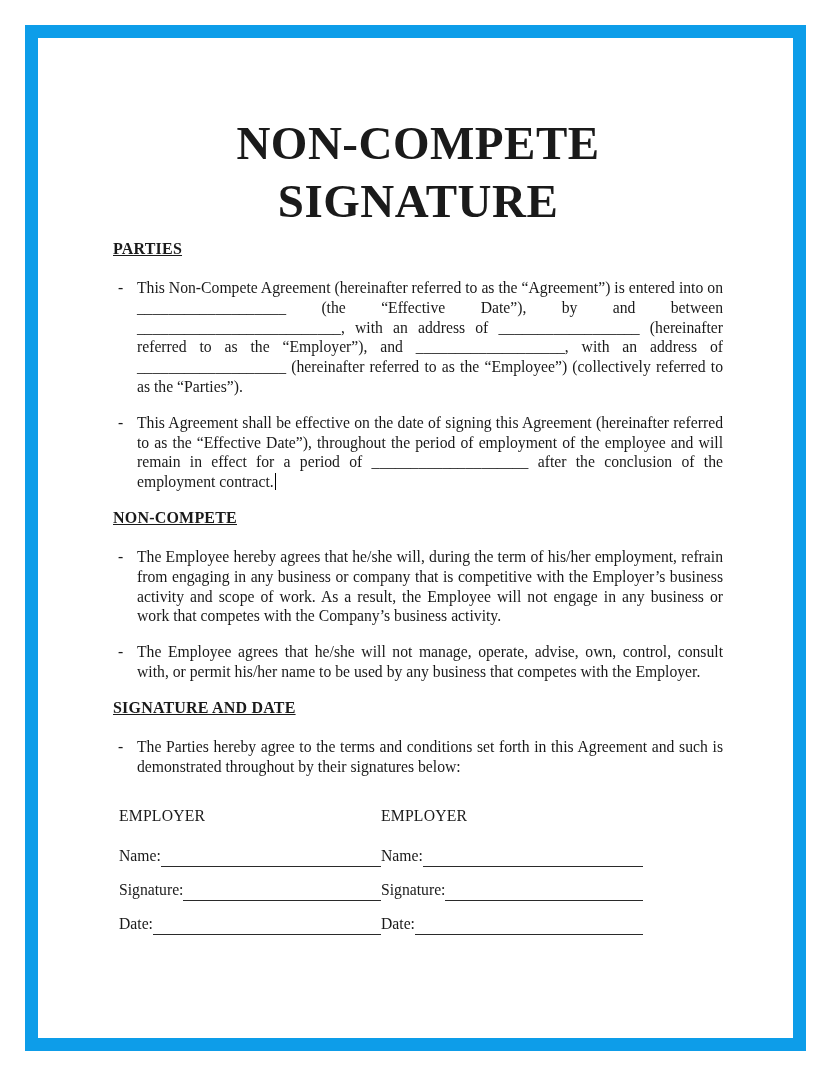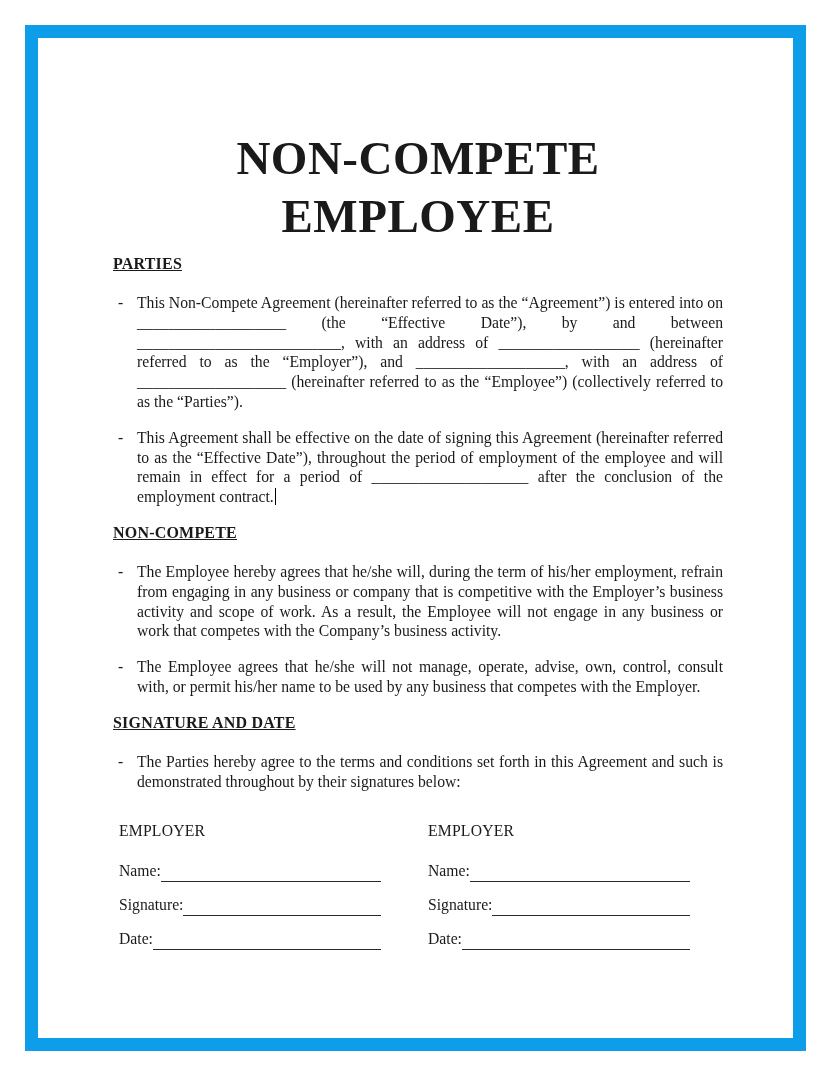--- a/index.html
+++ b/index.html
@@ -6,57 +6,57 @@
   body{
     width:834px;height:1080px;position:relative;background:#ffffff;
     font-family:"Liberation Serif","DejaVu Serif",serif;
     color:#1a1a1a;overflow:hidden;
   }
   .border-frame{
     position:absolute;left:25px;top:25px;width:781px;height:1026px;
     box-sizing:border-box;border:13px solid #0d9de9;
   }
   .content{
-    position:absolute;left:113px;top:53px;width:610px;
+    position:absolute;left:113px;top:38px;width:610px;
     font-size:15.7px;line-height:19.8px;
   }
   .doc-title{
     margin:76px 0 9px 0;text-align:center;
     font-size:47px;line-height:58px;font-weight:bold;letter-spacing:0.5px;
   }
   h2.sec-heading{
     font-size:16px;line-height:20px;font-weight:bold;
     text-decoration:underline;letter-spacing:0.2px;
     margin:8px 0 19px 0;
   }
   .bullet{display:flex;margin:0 0 16px 0;}
   .dash{flex:none;width:24px;padding-left:5px;box-sizing:border-box;}
   .btext{flex:1;text-align:justify;}
   .b{font-weight:normal;}
   .blank{white-space:nowrap;letter-spacing:0;}
   .caret{
     display:inline-block;width:1.5px;height:17px;background:#000;
     vertical-align:text-bottom;margin-left:1px;
   }
-  .sig-grid{display:flex;gap:47px;margin-top:30px;padding-left:6px;}
+  .sig-grid{display:flex;margin-top:30px;padding-left:6px;}
   .sig-col{width:262px;flex:none;}
   .sig-title{margin-bottom:20px;letter-spacing:0.2px;}
   .sig-row{display:flex;align-items:center;height:20px;margin-bottom:14px;}
   .sig-label{flex:none;}
   .sig-line{flex:1;border-bottom:1px solid #2a2a2a;height:100%;}
 </style>
 </head>
 <body style="background: rgb(255, 255, 255); color: rgb(26, 26, 26);">
 
 <div>
   <div class="border-frame" style="border-color: rgb(13, 157, 233);"></div>
 
   <div class="content">
 
-    <h1 class="doc-title"><span>NON-COMPETE</span><br><span>EMPLOYEE</span></h1>
+    <h1 class="doc-title"><span>NON-COMPETE</span><br><span>SIGNATURE</span></h1>
 
     <h2 class="sec-heading">PARTIES</h2>
     <div class="bullet">
       <span class="dash">-</span>
       <div class="btext"><span>This Non-Compete Agreement (hereinafter referred to as the </span><span class="b">“Agreement”</span><span>) is entered into on </span><span class="blank">___________________</span><span> (the </span><span class="b">“Effective Date”</span><span>), by and between </span><span class="blank">__________________________</span><span>, with an address of </span><span class="blank">__________________</span><span> (hereinafter referred to as the </span><span class="b">“Employer”</span><span>), and </span><span class="blank">___________________</span><span>, with an address of </span><span class="blank">___________________</span><span> (hereinafter referred to as the </span><span class="b">“Employee”</span><span>) (collectively referred to as the </span><span class="b">“Parties”</span><span>).</span></div>
     </div>
 
     <div class="bullet">
       <span class="dash">-</span>
       <div class="btext"><span><span>This Agreement shall be effective on the date of signing this Agreement (hereinafter referred to as the </span><span class="b">“Effective Date”</span><span>), throughout the period of employment of the employee and will remain in effect for a period of </span><span class="blank">____________________</span><span> after the conclusion of the employment contract.</span></span><span class="caret"></span></div>

